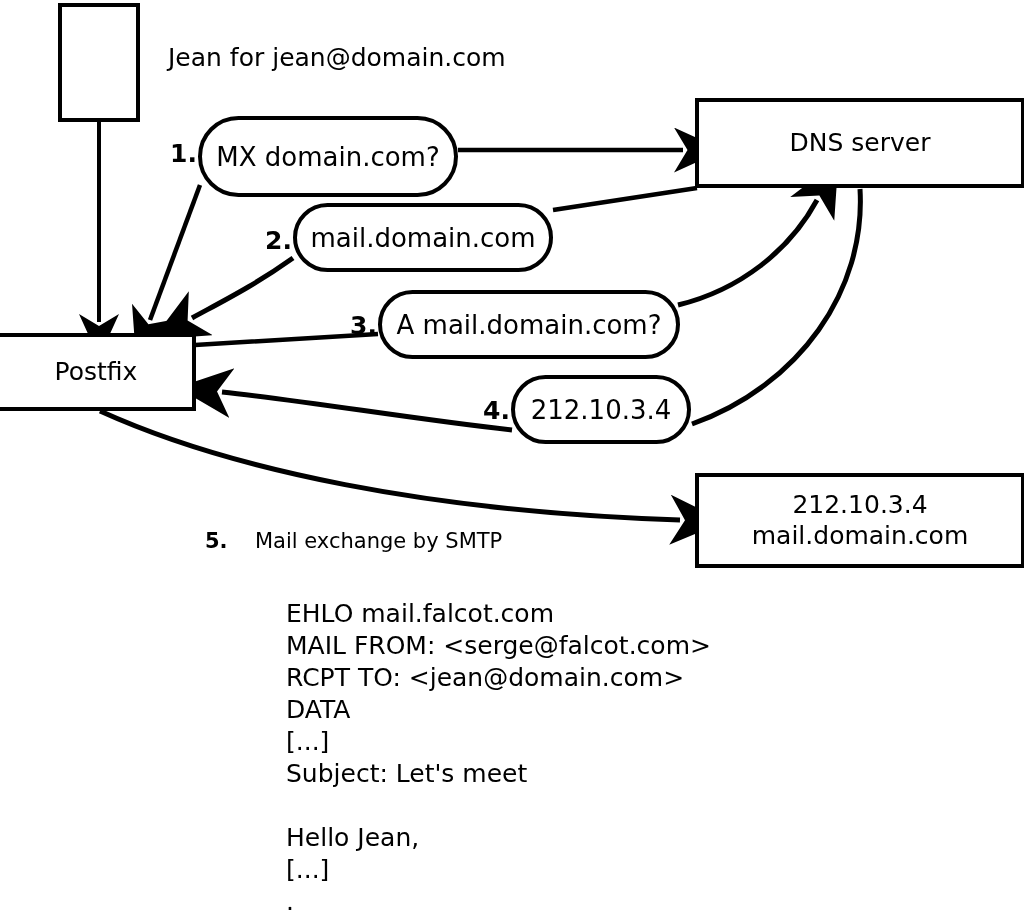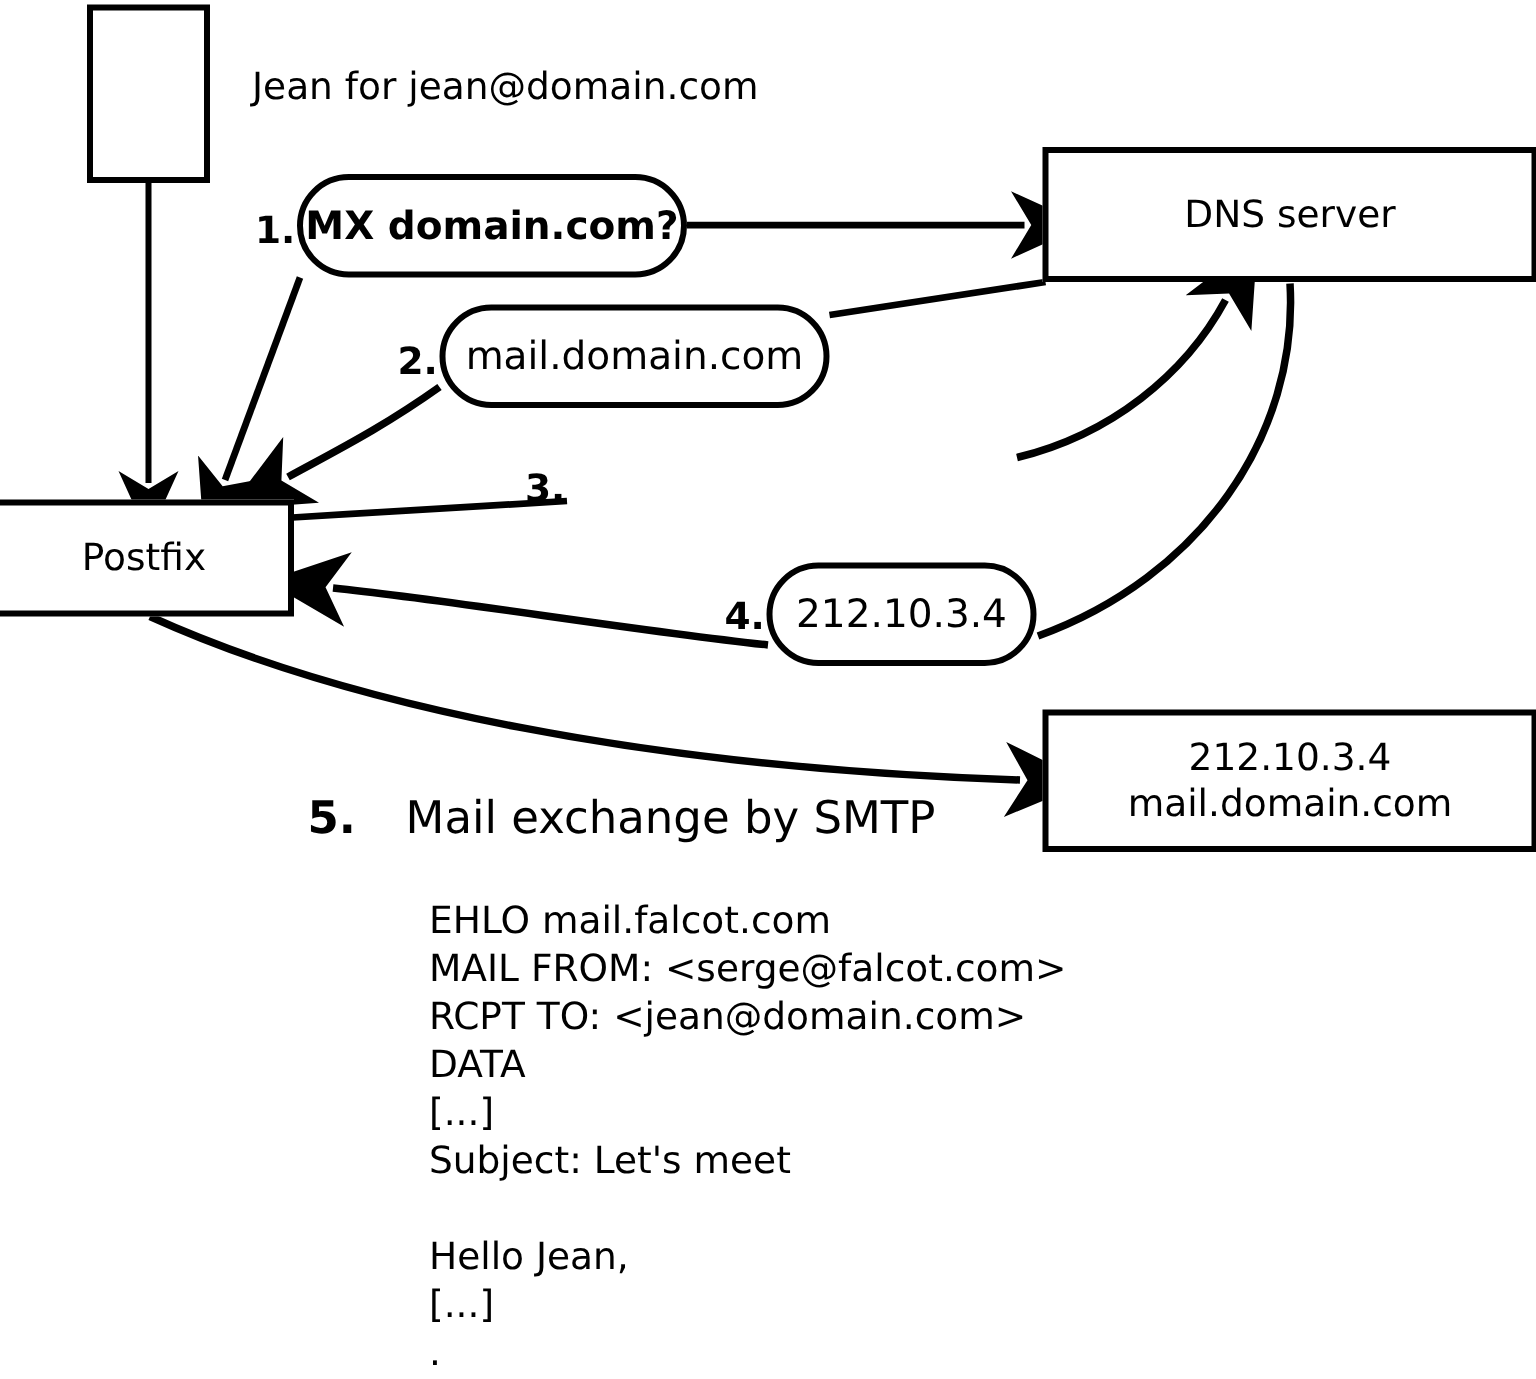--- a/index.html
+++ b/index.html
@@ -56,21 +56,21 @@
     line-height: 1;
   }
   .plain-label {
     position: absolute;
     font-size: 25px;
     line-height: 1;
     white-space: nowrap;
   }
   .smtp-title {
     position: absolute;
-    font-size: 30px;
+    font-size: 21px;
     line-height: 1;
     white-space: nowrap;
   }
   .smtp-title b {
     font-weight: bold;
   }
   .transcript {
     position: absolute;
     font-size: 25px;
     line-height: 32px;
@@ -117,26 +117,27 @@
   <div class="node-rect" style="left:695px; top:98px; width:330px; height:90px;">DNS server</div>
 
   <div class="node-rect" style="left:695px; top:473px; width:330px; height:95px; flex-direction:column;">
     <span>212.10.3.4</span>
     <span>mail.domain.com</span>
   </div>
 
   <div class="plain-label" style="left:168px; top:45px;">Jean for jean@domain.com</div>
 
   <div class="step-num" style="left:170px; top:141px;">1.</div>
-  <div class="bubble" style="left:198px; top:116px; width:260px; height:69px;font-weight:bold;">MX domain.com?</div>
+  <div class="bubble" style="left:198px; top:116px; width:260px; height:81px;">MX domain.com?</div>
 
   <div class="step-num" style="left:265px; top:228px;">2.</div>
   <div class="bubble" style="left:293px; top:203px; width:260px; height:69px;">mail.domain.com</div>
 
   <div class="step-num" style="left:350px; top:313px;">3.</div>
+  <div class="bubble" style="left:378px; top:290px; width:302px; height:69px;">A mail.domain.com?</div>
 
   <div class="step-num" style="left:483px; top:398px;">4.</div>
   <div class="bubble" style="left:511px; top:375px; width:180px; height:69px;">212.10.3.4</div>
 
   <div class="smtp-title" style="left:205px; top:531px;">
     <b>5.</b>
     <span style="display:inline-block;width:14px;"></span>
     <span>Mail exchange by SMTP</span>
   </div>
 

